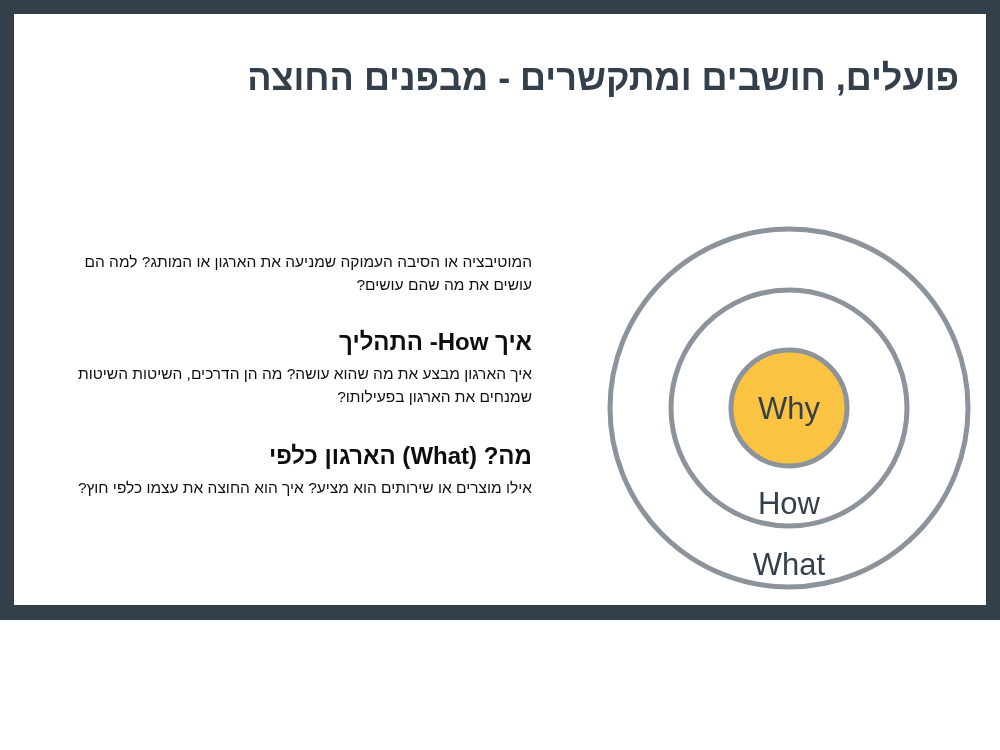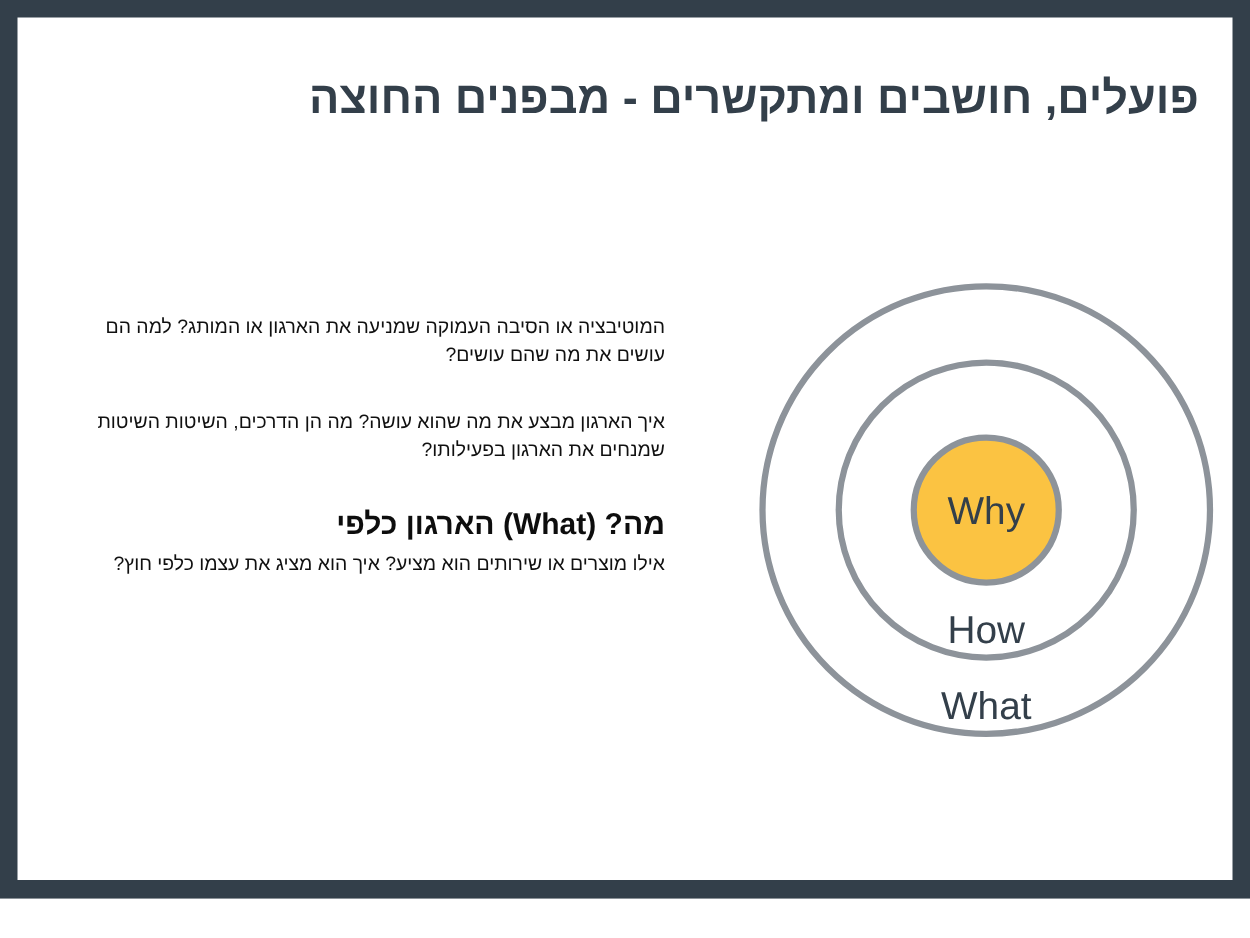--- a/index.html
+++ b/index.html
@@ -5,21 +5,21 @@
 <style>
   html, body {
     margin: 0;
     padding: 0;
     background: #ffffff;
   }
 
   .slide {
     position: relative;
     width: 1000px;
-    height: 719px;
+    height: 620px;
     box-sizing: border-box;
     background: #333f4a;   
     overflow: hidden;
     font-family: "Liberation Sans", "DejaVu Sans", sans-serif;
     padding-left: 36px;
   }
 
   .slide-inner {
     position: absolute;
     left: 14px;
@@ -127,26 +127,27 @@
 
     <div class="title">פועלים, חושבים ומתקשרים - מבפנים החוצה</div>
 
     <div class="text-col">
 
       <div class="block b1">
         <p class="block-body">המוטיבציה או הסיבה העמוקה שמניעה את הארגון או המותג? למה הם עושים את מה שהם עושים?</p>
       </div>
 
       <div class="block b2">
+        <p class="block-heading">איך How- התהליך</p>
         <p class="block-body">איך הארגון מבצע את מה שהוא עושה? מה הן הדרכים, השיטות השיטות שמנחים את הארגון בפעילותו?</p>
       </div>
 
       <div class="block b3">
         <p class="block-heading">מה? (What) הארגון כלפי</p>
-        <p class="block-body">אילו מוצרים או שירותים הוא מציע? איך הוא מציג את עצמו כלפי חוץ?</p>
+        <p class="block-body">אילו מוצרים או שירותים הוא מציע? איך הוא החוצה את עצמו כלפי חוץ?</p>
       </div>
 
     </div>
 
     <div class="diagram">
       <svg width="388" height="388" viewBox="0 0 388 388" xmlns="http://www.w3.org/2000/svg">
         <circle cx="194" cy="194" r="179" fill="none" stroke="#8d939a" stroke-width="5"></circle>
         <circle cx="194" cy="194" r="118" fill="none" stroke="#8d939a" stroke-width="5"></circle>
         <circle cx="194" cy="194" r="58" fill="#fbc342" stroke="#8d939a" stroke-width="5"></circle>
 

